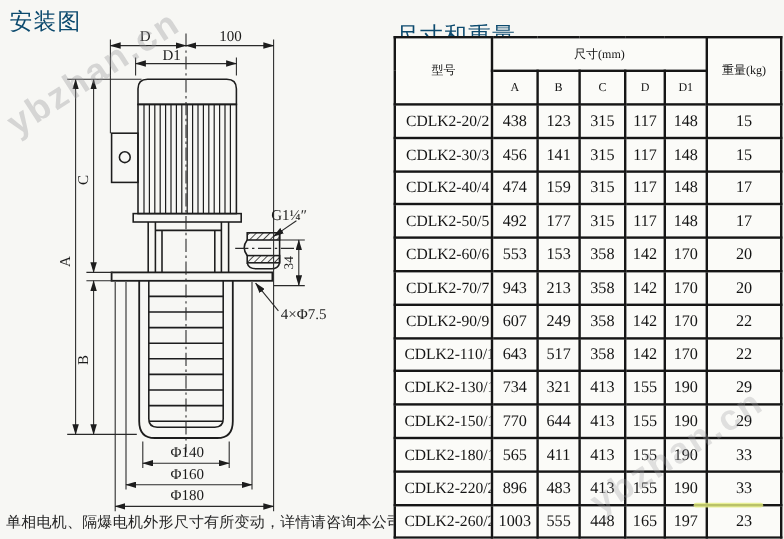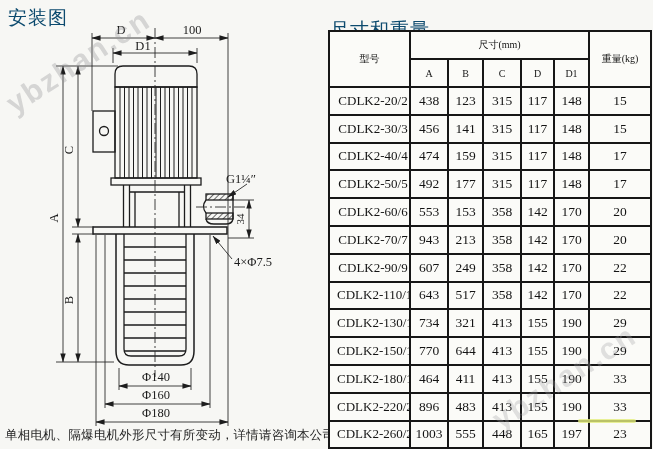--- a/index.html
+++ b/index.html
@@ -231,21 +231,21 @@
       <td class="model">CDLK2-150/15</td>
       <td>770</td>
       <td class="thin">644</td>
       <td class="thin">413</td>
       <td class="thin">155</td>
       <td class="thin">190</td>
       <td>29</td>
     </tr>
     <tr>
       <td class="model">CDLK2-180/18</td>
-      <td>464</td>
+      <td>565</td>
       <td class="thin">411</td>
       <td class="thin">413</td>
       <td class="thin">155</td>
       <td class="thin">190</td>
       <td>33</td>
     </tr>
     <tr>
       <td class="model">CDLK2-220/22</td>
       <td>896</td>
       <td class="thin">483</td>

